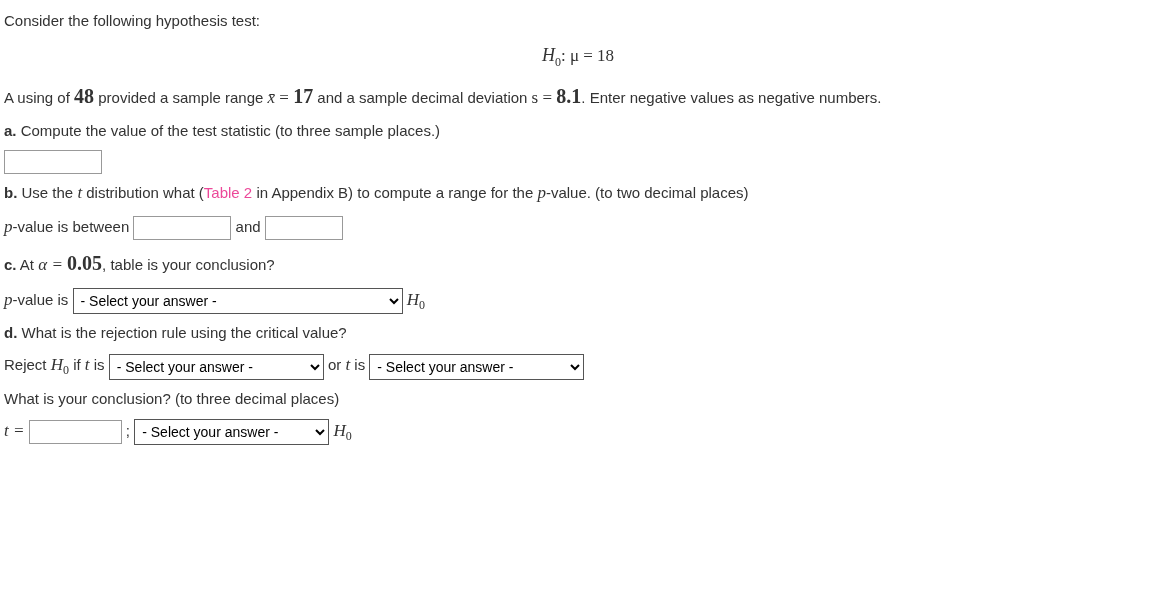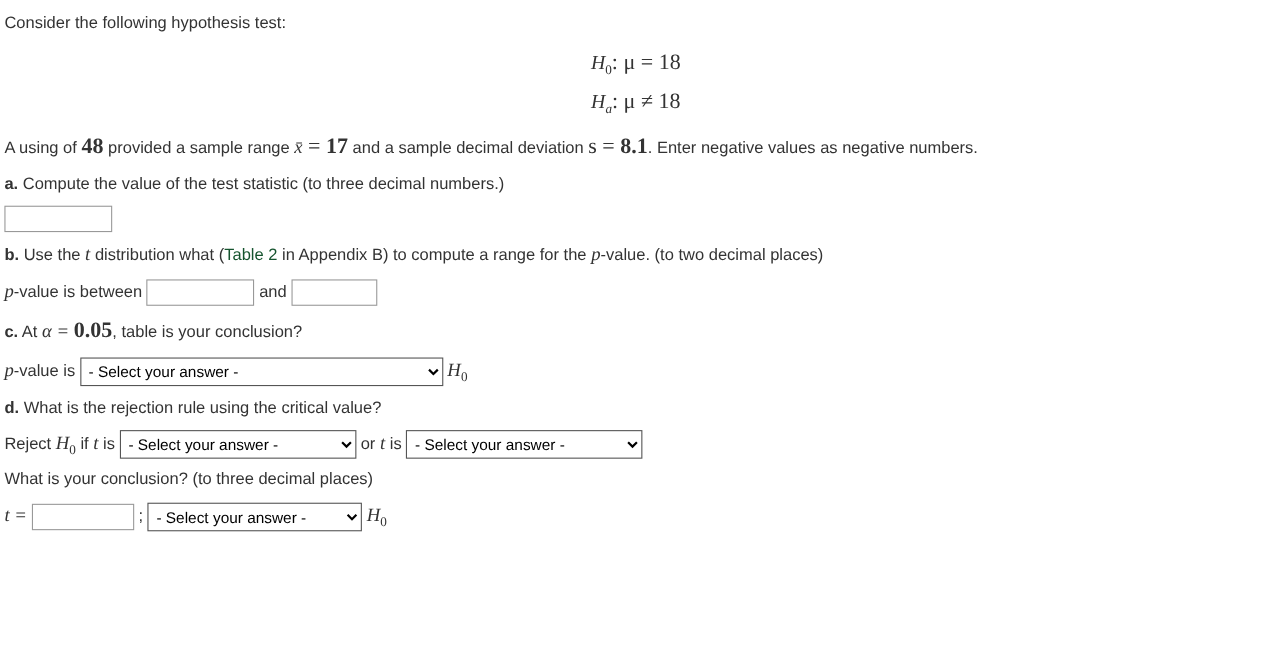--- a/index.html
+++ b/index.html
@@ -11,21 +11,21 @@
       line-height: 1.75;
     }
     .math {
       font-family: 'Times New Roman', Times, serif;
       font-style: italic;
       font-size: 17px;
     }
     .math-upright {
       font-family: 'Times New Roman', Times, serif;
       font-style: normal;
-      font-size: 20px;
+      font-size: 17px;
     }
     .bold-math {
       font-family: 'Times New Roman', Times, serif;
       font-weight: bold;
       font-size: 20px;
     }
     .hyp-block {
       text-align: center;
       margin: 6px 0;
     }
@@ -38,21 +38,21 @@
       font-size: 12px;
       vertical-align: sub;
       font-style: normal;
     }
     .subit {
       font-size: 12px;
       vertical-align: sub;
       font-style: italic;
     }
     .link {
-      color: #14532d;
+      color: #ec4899;
     }
     input.textfield {
       border: 1px solid #999;
       height: 22px;
       width: 90px;
       font-size: 14px;
       padding: 0 3px;
       vertical-align: middle;
     }
     select.dropdown {
@@ -81,31 +81,28 @@
   </style>
 </head>
 <body>
 
 <div class="row">Consider the following hypothesis test:</div>
 
 <div class="hyp-block">
   <div class="hyp-line">
     <span>H</span><span class="sub">0</span><span class="math-upright" style="font-style:normal; font-family:'Times New Roman';">: μ = 18</span>
   </div>
-  <div class="hyp-line">
-    <span>H</span><span class="subit">a</span><span class="math-upright">: μ ≠ 18</span>
-  </div>
 </div>
 
 <div class="row">
   <span>A using of </span><span class="bold-math">48</span><span> provided a sample range </span><span class="math">x̄</span><span class="math-upright"> = </span><span class="bold-math">17</span><span> and a sample decimal deviation </span><span class="math-upright">s = </span><span class="bold-math">8.1</span><span>. Enter negative values as negative numbers.</span>
 </div>
 
 <div class="row">
-  <span class="label-letter">a.</span><span> Compute the value of the test statistic (to three decimal numbers.)</span>
+  <span class="label-letter">a.</span><span> Compute the value of the test statistic (to three sample places.)</span>
 </div>
 <div class="row">
   <input type="text" class="textfield" style="">
 </div>
 
 <div class="row">
   <span class="label-letter">b.</span><span> Use the </span><span class="math">t</span><span> distribution what (</span><span class="link">Table 2</span><span> in Appendix B) to compute a range for the </span><span class="math">p</span><span>-value. (to two decimal places)</span>
 </div>
 <div class="row">
   <span class="math">p</span><span>-value is between </span><input type="text" class="textfield" style=""><span> and </span><input type="text" class="textfield" style="width: 70px;">

